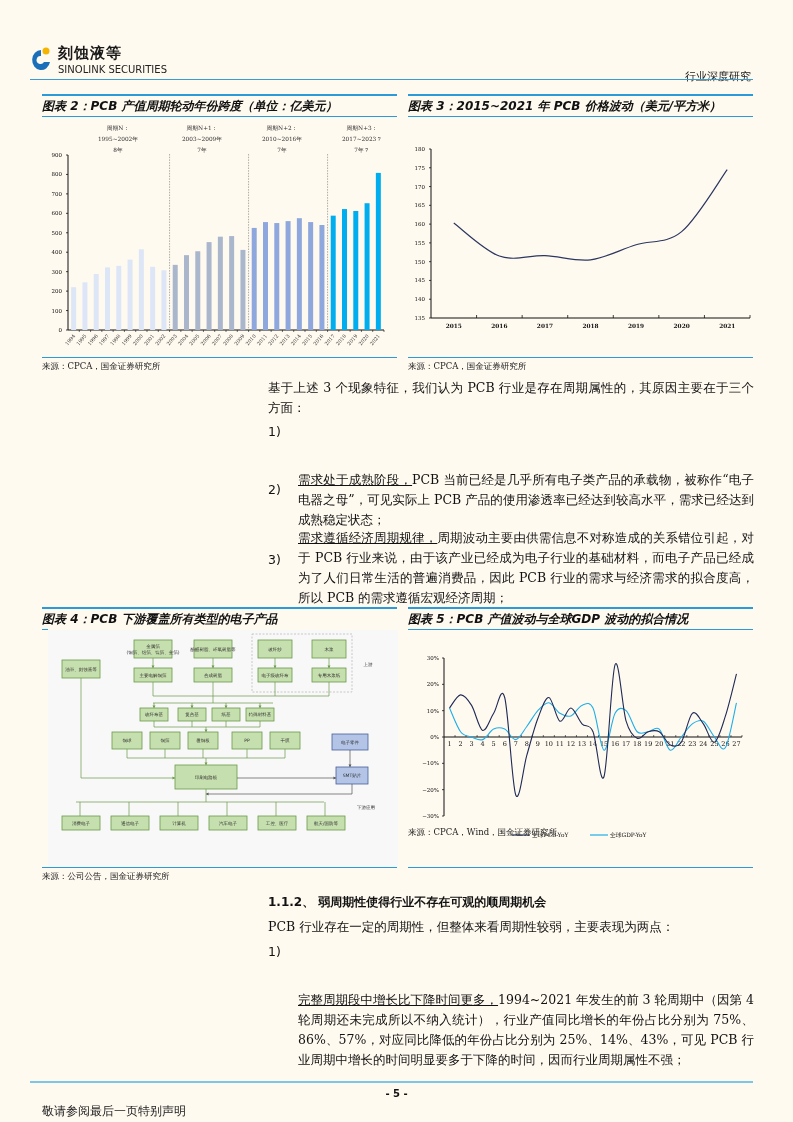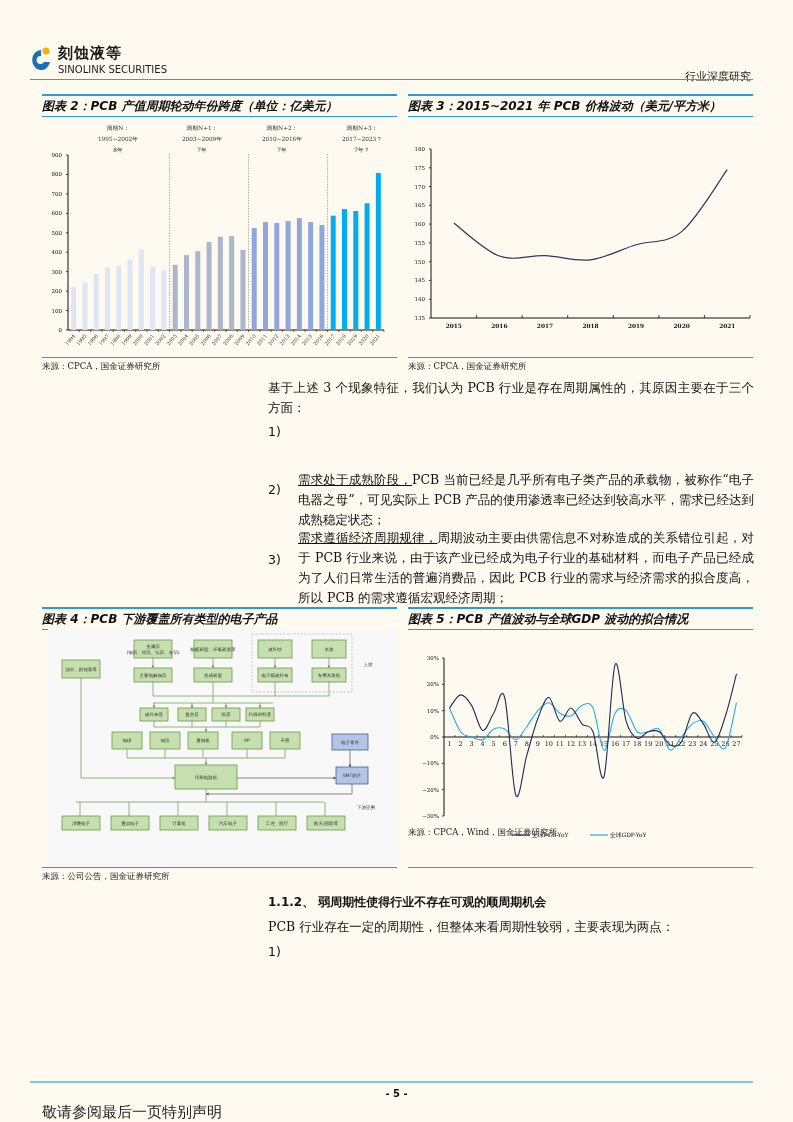--- a/index.html
+++ b/index.html
@@ -16,21 +16,21 @@
   .fig-botline { height: 1px; background: #2a9bd8; }
   .source { font-size: 8.5px; color: #222; white-space: nowrap; }
   .body-text { font-size: 12.5px; line-height: 20px; color: #111; text-align: justify; }
   .list-item { position: absolute; }
   .list-num { position: absolute; left: 0; top: 0; font-family: "DejaVu Sans", sans-serif; font-size: 12.5px; line-height: 20px; }
   .list-body { position: absolute; left: 30px; top: 0; font-size: 12.5px; line-height: 20px; text-align: justify; margin-top: 48px; }
   .ul { text-decoration: underline; }
   .section-title { font-family: "DejaVu Sans", sans-serif; font-weight: bold; font-size: 12px; }
   .footer-line { left: 30px; top: 1081px; width: 723px; height: 2px; background: #7ec6e8; }
   .page-num { left: 0; width: 793px; top: 1088px; text-align: center; font-family: "DejaVu Sans", sans-serif; font-weight: bold; font-size: 10px; }
-  .footer-note { left: 42px; top: 1103px; font-size: 15px; color: #222; }
+  .footer-note { left: 42px; top: 1103px; font-size: 12px; color: #222; }
   svg text { font-family: "DejaVu Serif", serif; }
   .diag-box { fill: #c6dfae; stroke: #6a9a4a; stroke-width: 0.8; }
   .diag-box-blue { fill: #b3c4e6; stroke: #4a5f9a; stroke-width: 0.8; }
   .diag-text { font-family: "DejaVu Sans", sans-serif; font-size: 4.5px; fill: #333; }
 </style>
 </head>
 <body>
 
 <div class="abs logo">
   <svg class="logo-mark" viewBox="0 0 22 26">
@@ -435,17 +435,18 @@
     <line x1="190" y1="185" x2="208" y2="185" stroke="#1eaee8" stroke-width="1.2"></line>
     <text x="210" y="187" font-size="5.8" fill="#111">全球GDP-YoY</text>
   </svg>
 <div class="abs fig-botline" style="left:408px;top:867px;width:345px;"></div>
 <div class="abs source" style="left:408px;top:827px;">来源：CPCA，Wind，国金证券研究所</div>
 
 <div class="abs section-title" style="left:268px;top:894px;">1.1.2、 弱周期性使得行业不存在可观的顺周期机会</div>
 <div class="abs body-text" style="left:268px;top:917px;width:486px;">PCB 行业存在一定的周期性，但整体来看周期性较弱，主要表现为两点：</div>
 <div class="list-item" style="left:268px;top:942px;width:486px;height:100px;">
   <span class="list-num">1)</span>
+  <div class="list-body" style="width:456px;"><span class="ul">完整周期段中增长比下降时间更多，</span><span>1994~2021 年发生的前 3 轮周期中（因第 4 轮周期还未完成所以不纳入统计），行业产值同比增长的年份占比分别为 75%、86%、57%，对应同比降低的年份占比分别为 25%、14%、43%，可见 PCB 行业周期中增长的时间明显要多于下降的时间，因而行业周期属性不强；</span></div>
 </div>
 
 <div class="abs footer-line"></div>
 <div class="abs page-num">- 5 -</div>
 <div class="abs footer-note">敬请参阅最后一页特别声明</div>
 
 </body></html>

